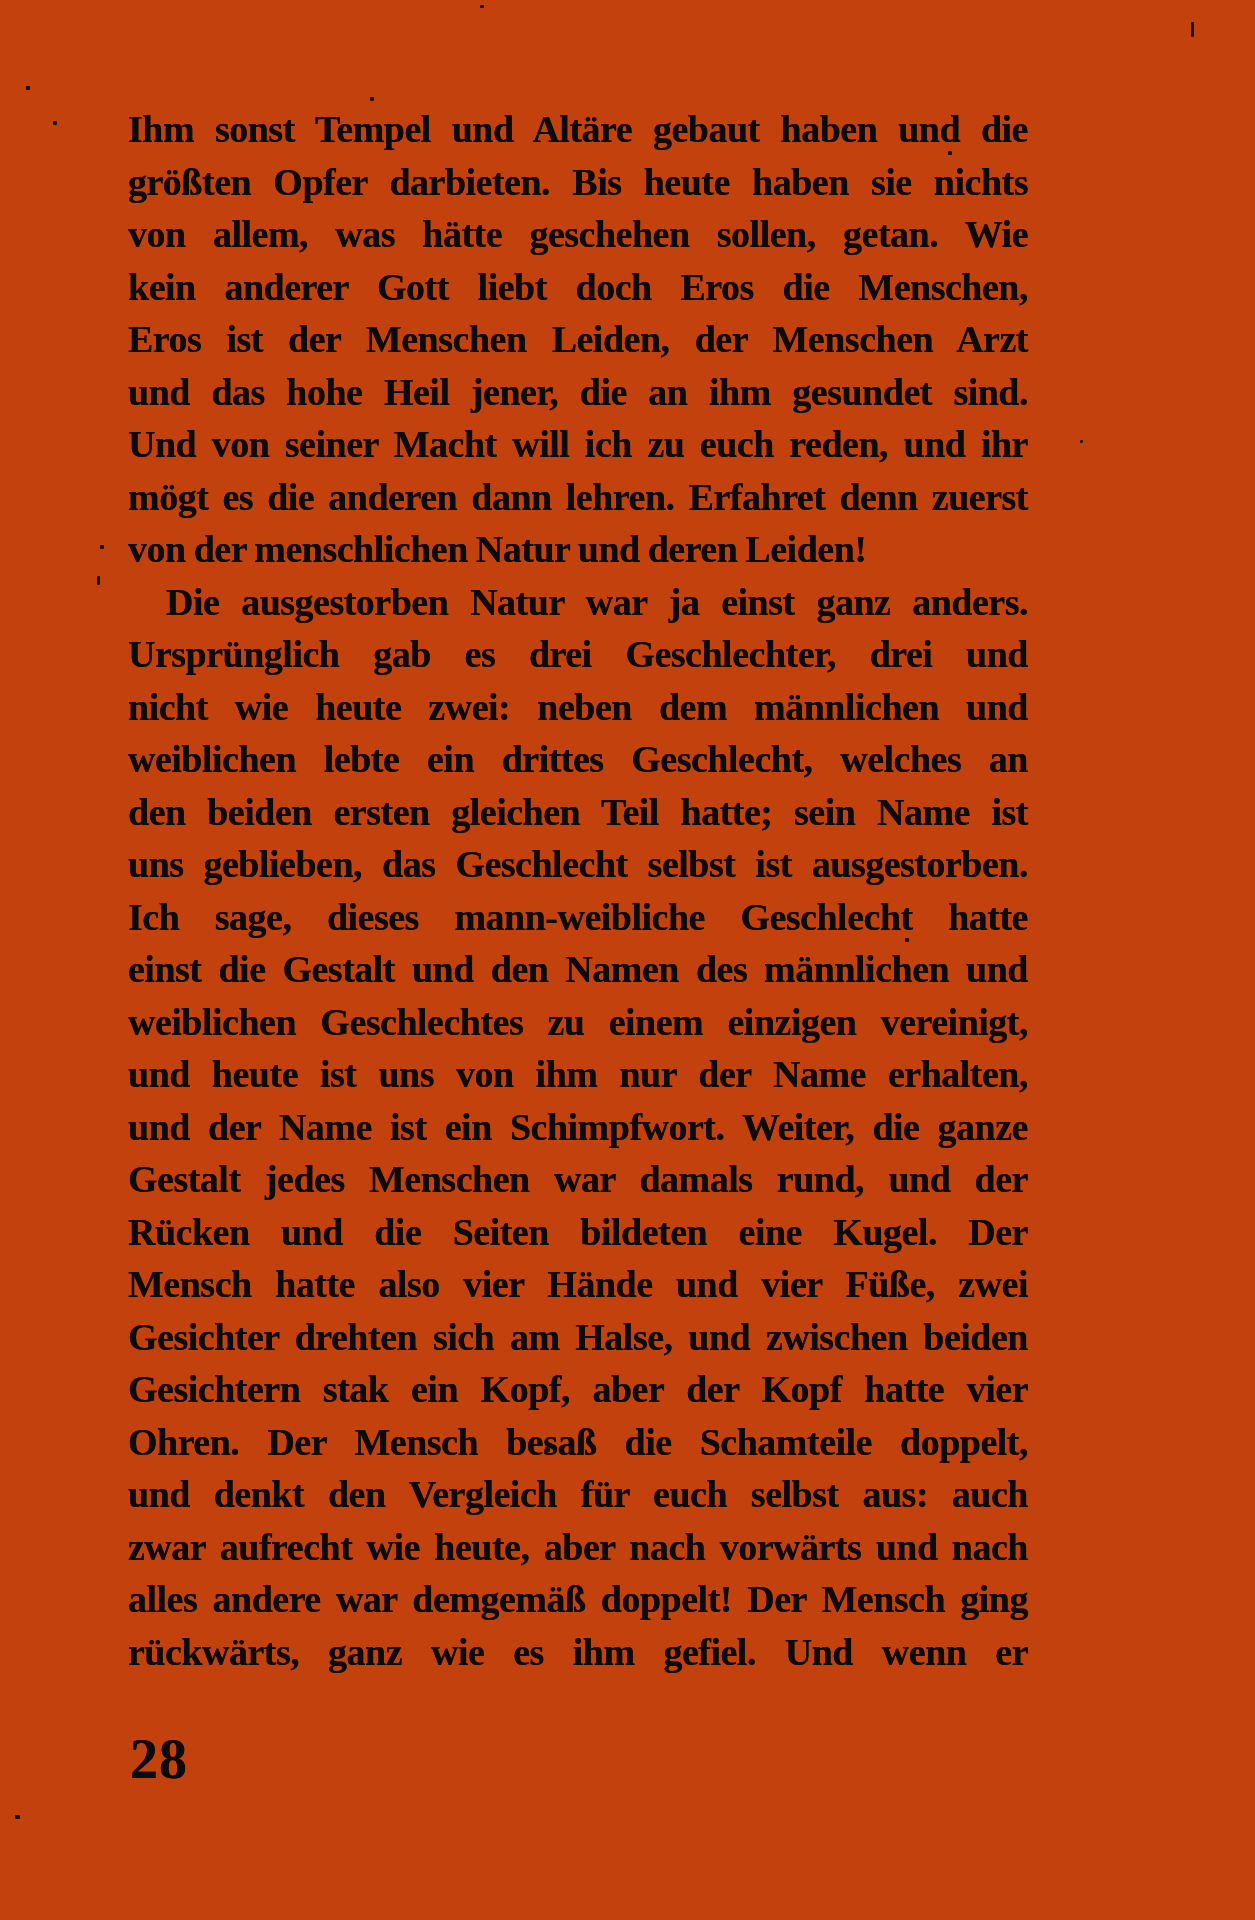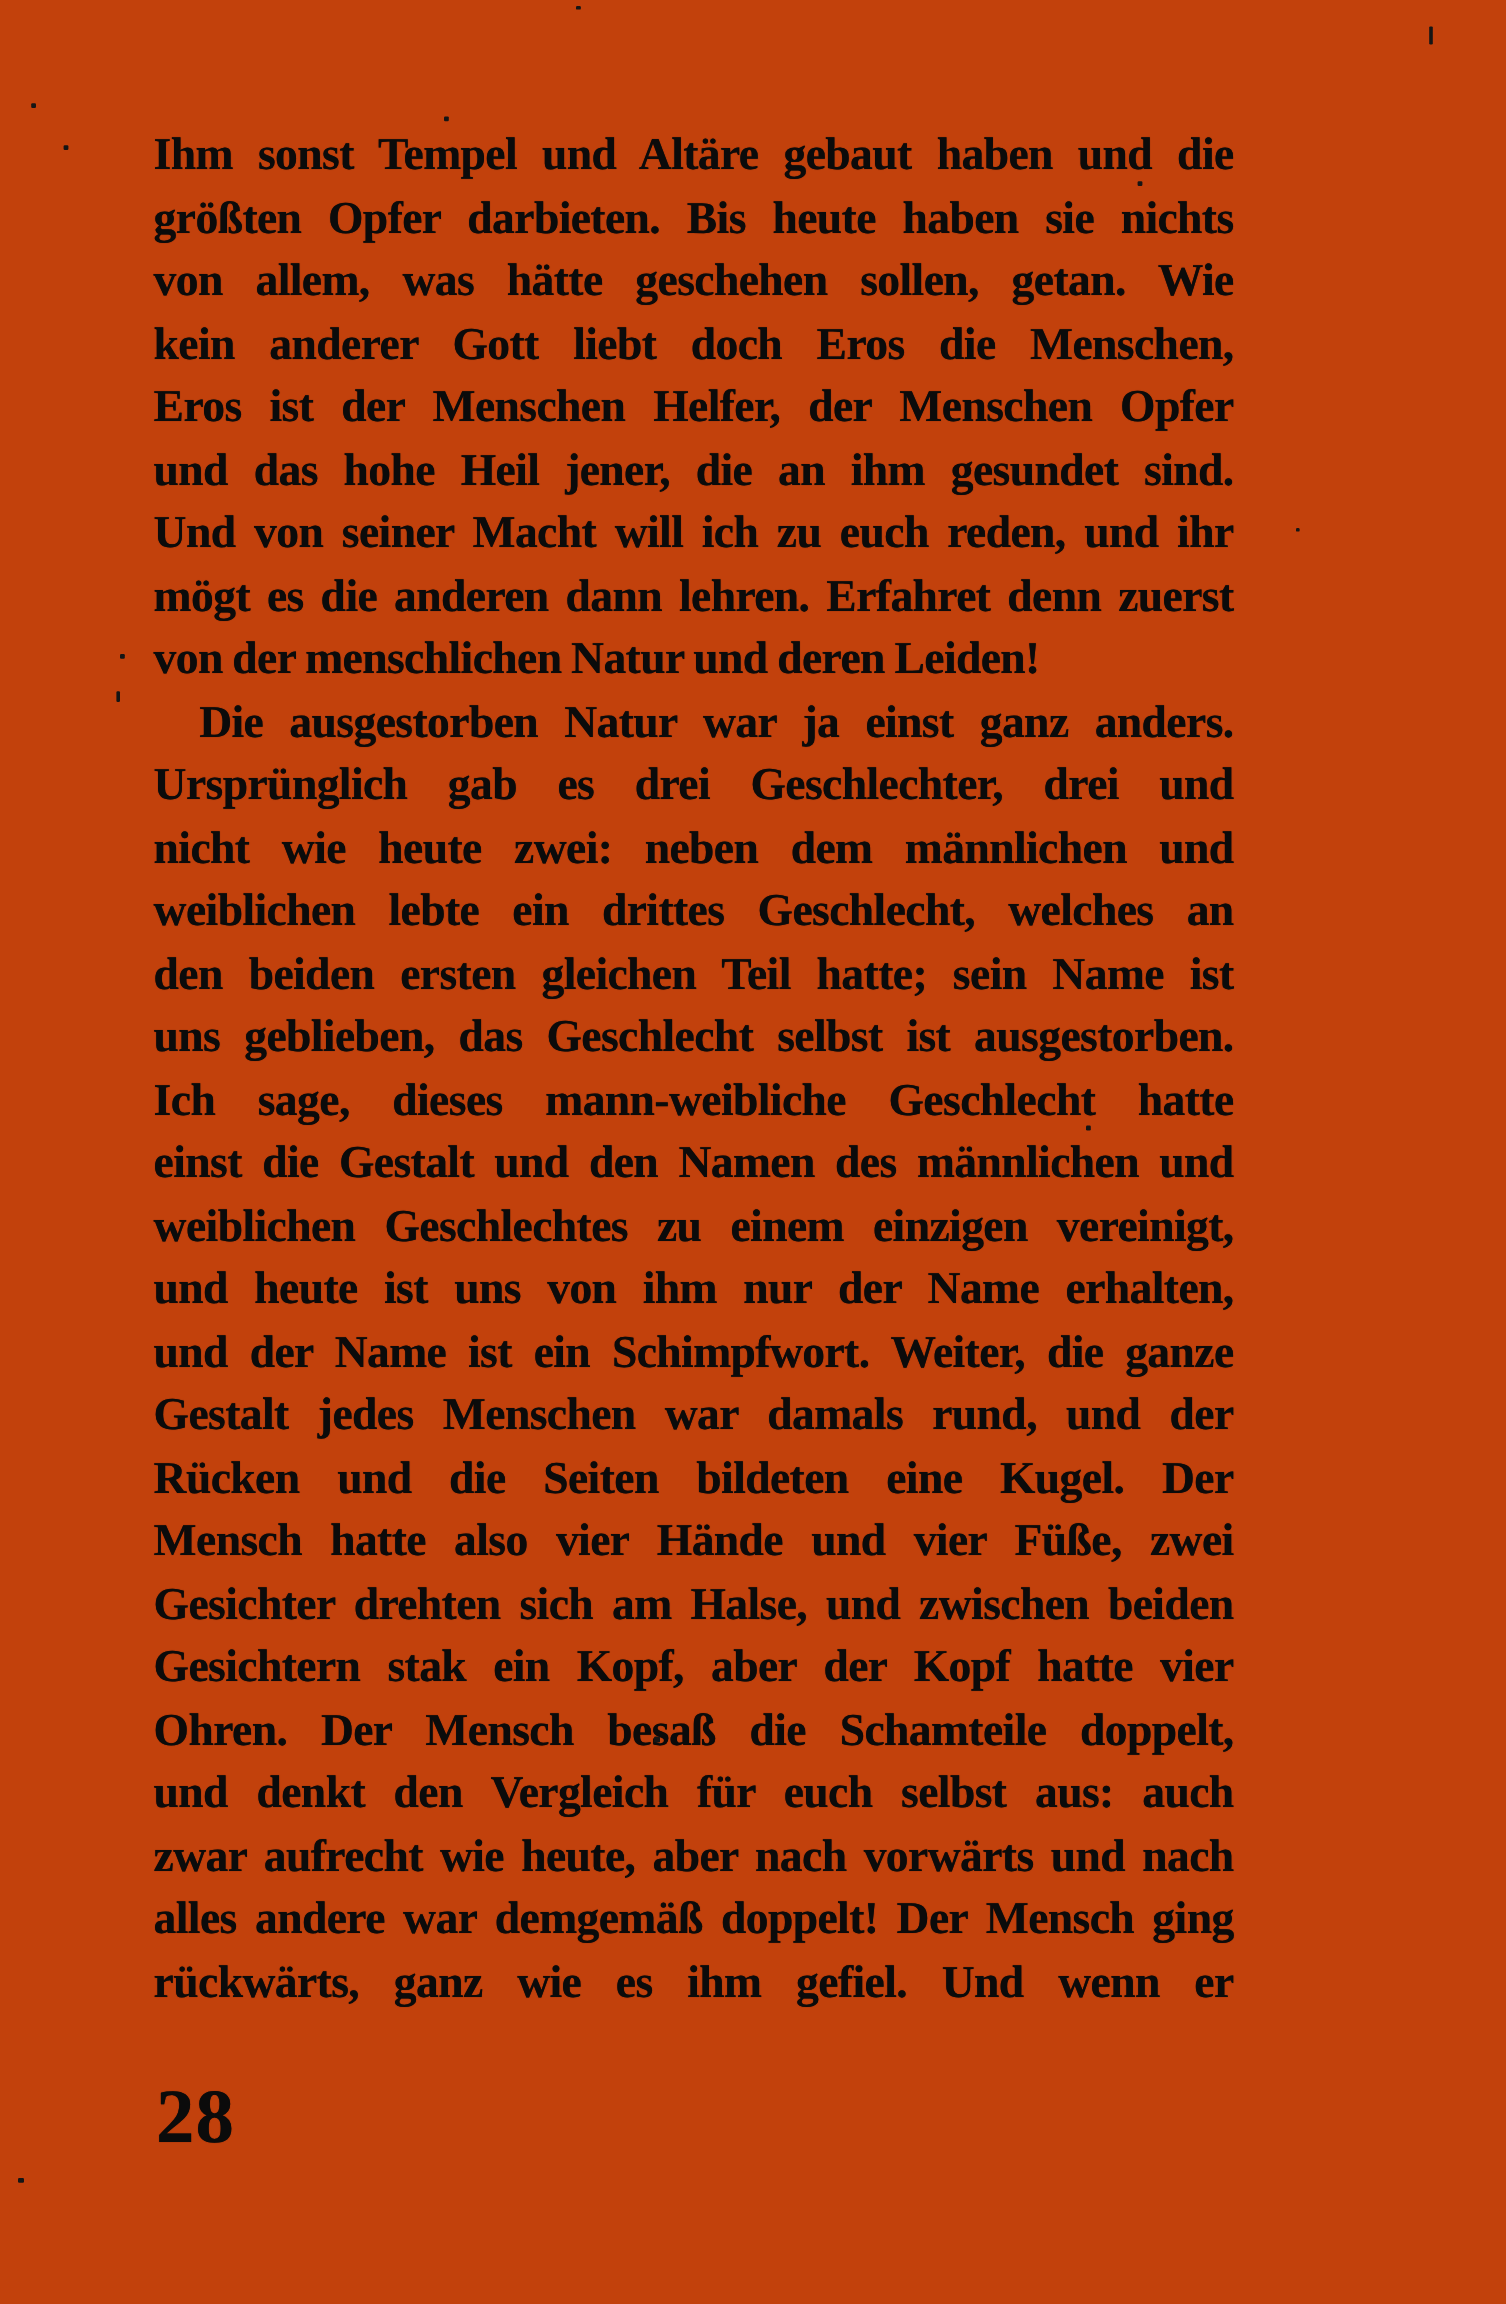--- a/index.html
+++ b/index.html
@@ -27,39 +27,39 @@
     overflow:visible;
   }
   .line.no-just{
     text-align:right;
     -moz-text-align-last:left;
     text-align-last:left;
   }
   .line.indent{ text-indent:38px; }
   .page-number{
     position:absolute;left:130px;top:1727px;
-    font-size:64px;font-weight:700;color:#0b0b0b;
+    font-size:56px;font-weight:700;color:#0b0b0b;
     letter-spacing:1px;
     text-shadow:0 0 0.6px rgba(10,10,10,0.85);
     text-align:right;
   }
   .speck{
     position:absolute;background:#151515;border-radius:1px;
   }
 </style>
 </head>
 <body>
 
 <div class="page">
   <div class="text-block">
       <div class="line">Ihm sonst Tempel und Altäre gebaut haben und die</div>
       <div class="line">größten Opfer darbieten. Bis heute haben sie nichts</div>
       <div class="line">von allem, was hätte geschehen sollen, getan. Wie</div>
       <div class="line">kein anderer Gott liebt doch Eros die Menschen,</div>
-      <div class="line">Eros ist der Menschen Helfer, der Menschen Opfer</div>
+      <div class="line">Eros ist der Menschen Leiden, der Menschen Arzt</div>
       <div class="line">und das hohe Heil jener, die an ihm gesundet sind.</div>
       <div class="line">Und von seiner Macht will ich zu euch reden, und ihr</div>
       <div class="line">mögt es die anderen dann lehren. Erfahret denn zuerst</div>
       <div class="line no-just">von der menschlichen Natur und deren Leiden!</div>
       <div class="line indent">Die ausgestorben Natur war ja einst ganz anders.</div>
       <div class="line">Ursprünglich gab es drei Geschlechter, drei und</div>
       <div class="line">nicht wie heute zwei: neben dem männlichen und</div>
       <div class="line">weiblichen lebte ein drittes Geschlecht, welches an</div>
       <div class="line">den beiden ersten gleichen Teil hatte; sein Name ist</div>
       <div class="line">uns geblieben, das Geschlecht selbst ist ausgestorben.</div>

